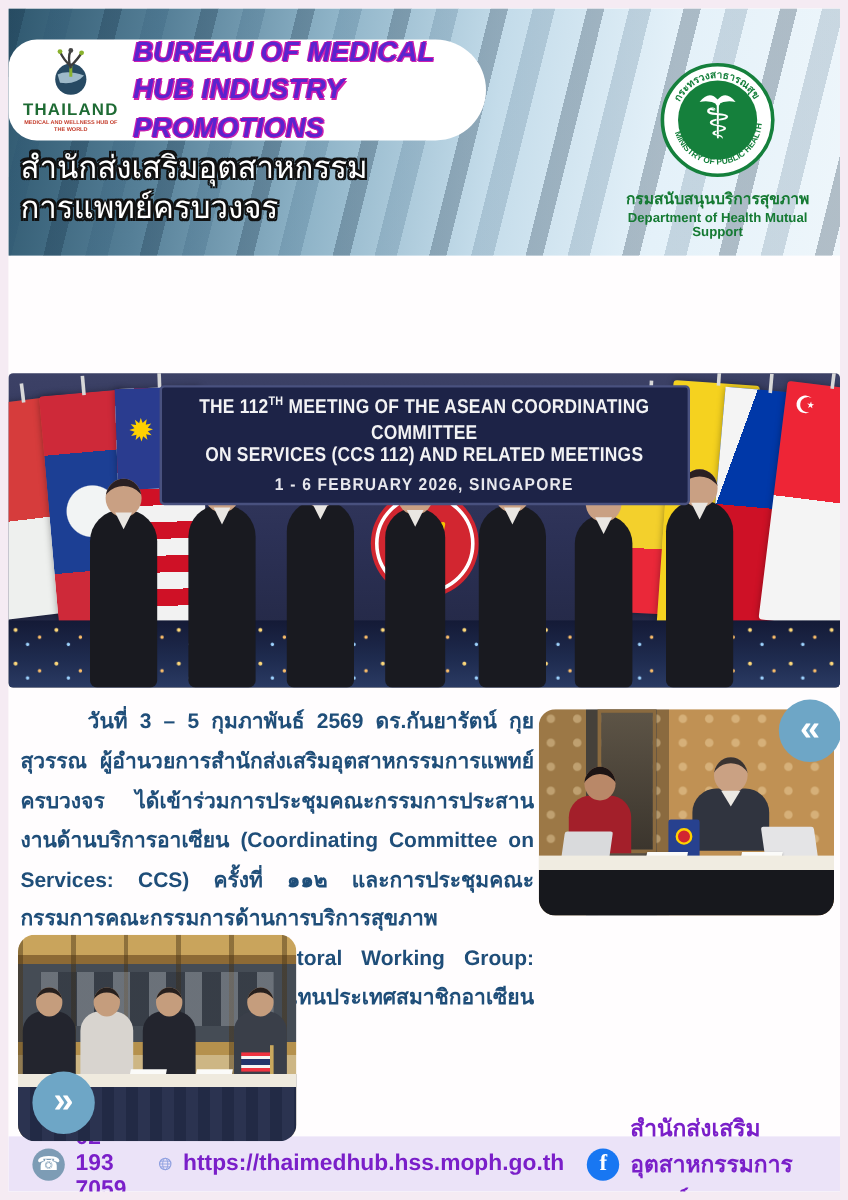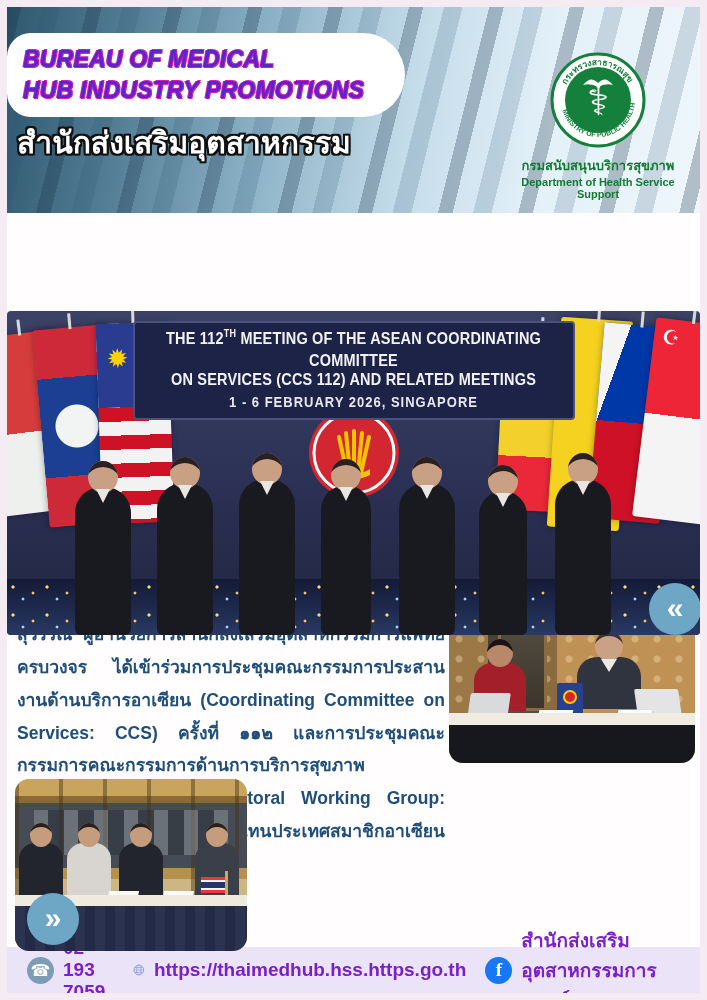--- a/index.html
+++ b/index.html
@@ -15,36 +15,36 @@
   }
   .pill { position:absolute; left:0; top:26px; width:398px; height:84px; background:#fff;
           border-radius:26px 46px 46px 26px; display:flex; align-items:center; padding:4px 10px 4px 8px; }
   .thai-logo { width:88px; text-align:center; flex:0 0 88px; }
   .thai-logo .globe { margin:0 auto; }
   .thai-logo .name { font-size:14px; font-weight:800; color:#1e6b34; letter-spacing:1px; margin-top:-2px; }
   .thai-logo .tag  { font-size:4.6px; font-weight:700; color:#c43b2a; line-height:1.3; }
   .bureau { flex:1; padding-left:8px;font-style:italic; }
   .bureau div { font-size:23px; font-weight:800; color:#5a24ce; letter-spacing:.2px; line-height:1.35;
                 text-shadow:1px 1px 0 #cf1fae, -1px 0 0 #cf1fae, 0 1px 0 #cf1fae, 1px -1px 0 #cf1fae; }
-  .thai-title { position:absolute; left:10px; top:116px; font-size:30px; font-weight:700; color:#fff; line-height:1.3;
+  .thai-title { position:absolute; left:10px; top:116px; font-size:26px; font-weight:400; color:#fff; line-height:1.3;
                 text-shadow:2px 2px 0 #111, -2px -2px 0 #111, 2px -2px 0 #111, -2px 2px 0 #111, 0 2px 0 #111, 2px 0 0 #111, 0 -2px 0 #111, -2px 0 0 #111; }
   .ministry { position:absolute; right:14px; top:44px; width:176px; text-align:center; }
   .seal { margin:0 auto; display:block; }
   .dept-th { font-size:13px; font-weight:800; color:#157a33; margin-top:6px;font-family:Liberation Serif, serif; }
   .dept-en { font-size:11px; font-weight:700; color:#157a33; }
 
   
   .titlebanner { position:absolute; left:0; top:206px; width:693px; height:98px; text-align:center;
     background:linear-gradient(180deg,#f7fbfe 0%, #dcedf7 40%, #aecfe2 100%);
     border-top:4px solid #fff; padding-top:10px; }
   .titlebanner div { font-size:18.5px; font-style:italic; font-weight:800; color:#172a5e; line-height:1.5;
     text-shadow:1px 1px 0 rgba(255,255,255,.9); }
 
   
-  .photo-main { position:absolute; left:0; top:304px; width:693px; height:324px; overflow:hidden; border-radius:4px;
+  .photo-main { position:absolute; left:0; top:304px; width:693px; height:262px; overflow:hidden; border-radius:4px;
     background:linear-gradient(180deg,#3c4166 0%, #2c3156 52%, #20253f 100%); }
   .stage-banner { position:absolute; left:50%; top:10px; transform:translateX(-50%); width:442px;
     background:#1d2347; border:2px solid #49517f; border-radius:4px; padding:7px 10px 8px; text-align:center; z-index:5; }
   .stage-banner .l1, .stage-banner .l2 { font-size:14.5px; font-weight:800; color:#f2f2f4; letter-spacing:.2px; line-height:1.35; transform:scaleY(1.15); }
   .stage-banner sup { font-size:9px; }
   .stage-banner .l3 { font-size:13px; font-weight:800; color:#e8e8ee; margin-top:5px; letter-spacing:1px; transform:scaleY(1.1); }
   .emblem { position:absolute; left:50%; top:96px; transform:translateX(-50%); z-index:1; }
   .flag { position:absolute; top:22px; width:72px; height:180px; z-index:2; border-radius:3px;
           box-shadow:0 0 6px rgba(0,0,0,.35); }
   .flag::before { content:""; position:absolute; left:50%; top:-14px; width:3px; height:16px; background:#d8d8d8; }
@@ -155,44 +155,58 @@
   .globe-ic { color:#8fa0e0; }
   .gap1 { margin-left:10px; } 
 </style>
 </head>
 <body>
 
 <div class="poster">
 
   <div class="header">
     <div class="pill">
+      <div class="thai-logo">
+        <svg class="globe" width="46" height="40" viewBox="0 0 46 40">
+          <circle cx="23" cy="26" r="13" fill="#274a63"></circle>
+          <path d="M12 22 Q20 18 34 23 Q27 31 14 29 Z" fill="#bcd4e2" opacity="0.8"></path>
+          <path d="M23 14 L23 24" stroke="#8ab22e" stroke-width="2.5"></path>
+          <path d="M23 15 Q17 10 14 3 M23 15 Q29 9 32 4 M23 17 Q20 8 23 2" stroke="#3c3c3c" stroke-width="2" fill="none"></path>
+          <circle cx="14" cy="3" r="2" fill="#8ab22e"></circle>
+            <circle cx="32" cy="4" r="2" fill="#8ab22e"></circle>
+            <circle cx="23" cy="2" r="2" fill="#454545"></circle>
+        </svg>
+        <div class="name">THAILAND</div>
+        <div class="tag">MEDICAL AND WELLNESS HUB OF THE WORLD</div>
+      </div>
       <div class="bureau">
         <div>BUREAU OF MEDICAL</div>
         <div>HUB INDUSTRY PROMOTIONS</div>
       </div>
     </div>
     <div class="thai-title">
       <div>สำนักส่งเสริมอุตสาหกรรม</div>
+      <div>การแพทย์ครบวงจร</div>
     </div>
     <div class="ministry">
       <svg class="seal" width="98" height="98" viewBox="0 0 98 98">
         <circle cx="49" cy="49" r="47" fill="#ffffff"></circle>
         <circle cx="49" cy="49" r="46" fill="none" stroke="#15803c" stroke-width="3"></circle>
         <circle cx="49" cy="49" r="33" fill="#15803c"></circle>
         <defs>
           <path id="arcTop" d="M 14 49 A 35 35 0 0 1 84 49"></path>
           <path id="arcBot" d="M 12 49 A 37 37 0 0 0 86 49"></path>
         </defs>
         <text font-size="8.5" fill="#15803c" font-weight="bold"><textPath href="#arcTop" startOffset="14%">กระทรวงสาธารณสุข</textPath></text>
         <text font-size="7" fill="#15803c" font-weight="bold"><textPath href="#arcBot" startOffset="9%">MINISTRY OF PUBLIC HEALTH</textPath></text>
         <text x="49" y="64" text-anchor="middle" font-size="42" fill="#ffffff">⚕</text>
         <path d="M34 34 Q42 24 49 32 Q56 24 64 34 Q56 32 49 36 Q42 32 34 34 Z" fill="#ffffff"></path>
       </svg>
       <div class="dept-th">กรมสนับสนุนบริการสุขภาพ</div>
-      <div class="dept-en">Department of Health Service Support</div>
+      <div class="dept-en">Department of Health Mutual Support</div>
     </div>
   </div>
 
 
   <div class="photo-main">
     <div class="stage-banner">
       <div class="l1"><span>THE 112</span><sup>TH</sup><span> MEETING OF THE ASEAN COORDINATING COMMITTEE</span></div>
       <div class="l2">ON SERVICES (CCS 112) AND RELATED MEETINGS</div>
       <div class="l3">1 - 6 FEBRUARY 2026, SINGAPORE</div>
     </div>
@@ -265,18 +279,18 @@
   <div class="footer">
     <div class="icon-circle phone-ic">☎</div>
     <div class="txt">02 193 7059</div>
     <svg class="globe-ic gap1" width="24" height="24" viewBox="0 0 24 24">
       <circle cx="12" cy="12" r="10" fill="none" stroke="currentColor" stroke-width="2"></circle>
       <ellipse cx="12" cy="12" rx="4.5" ry="10" fill="none" stroke="currentColor" stroke-width="1.6"></ellipse>
       <line x1="2" y1="12" x2="22" y2="12" stroke="currentColor" stroke-width="1.6"></line>
       <line x1="3.5" y1="7" x2="20.5" y2="7" stroke="currentColor" stroke-width="1.6"></line>
       <line x1="3.5" y1="17" x2="20.5" y2="17" stroke="currentColor" stroke-width="1.6"></line>
     </svg>
-    <div class="txt">https://thaimedhub.hss.https.go.th</div>
+    <div class="txt">https://thaimedhub.hss.moph.go.th</div>
     <div class="icon-circle fb-ic gap1">f</div>
     <div class="txt">สำนักส่งเสริมอุตสาหกรรมการแพทย์ครบวงจร</div>
   </div>
 
 </div>
 
 </body></html>

